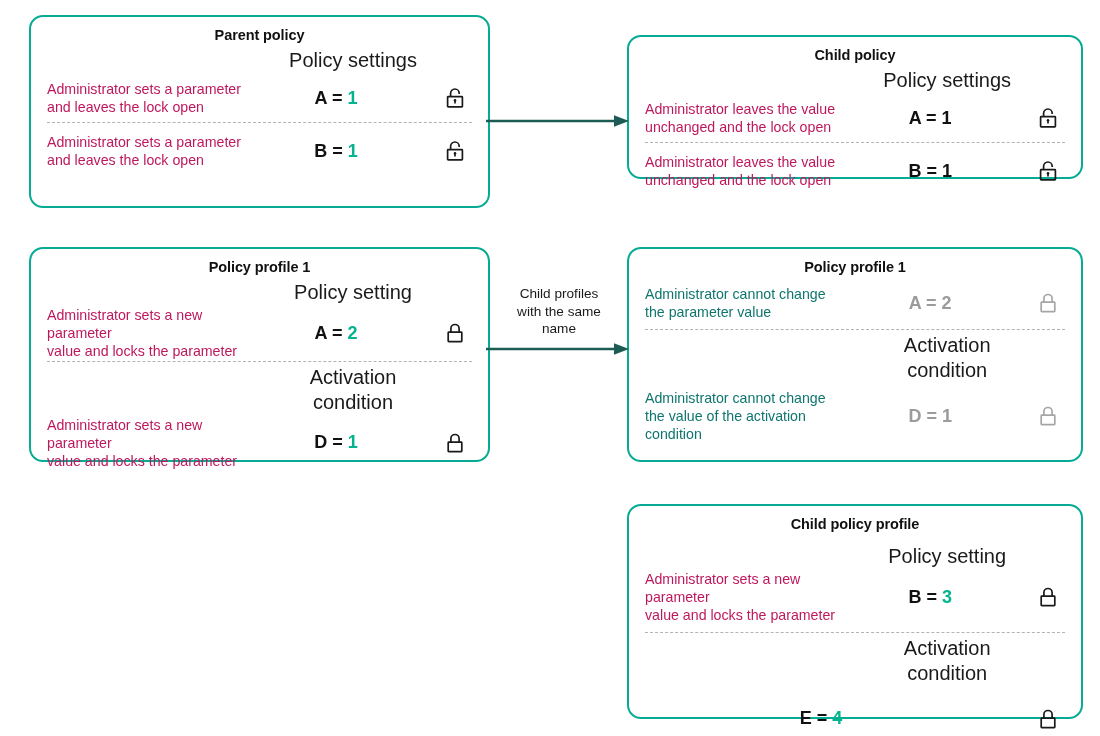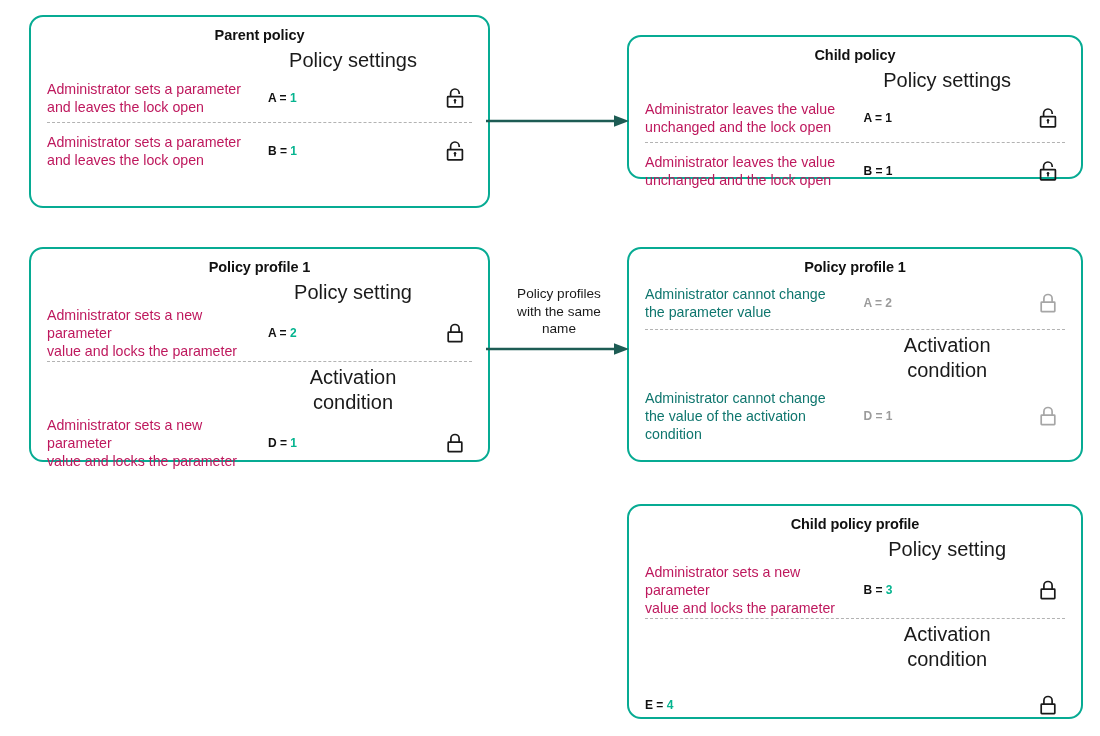--- a/index.html
+++ b/index.html
@@ -64,21 +64,22 @@
   }
   .row .desc {
     flex: 0 0 52%;
     font-size: 14.2px;
     line-height: 1.28;
     color: #be185d;
     white-space: pre-line;
   }
   .row .value {
     flex: 1 1 auto;
-    font-size: 12px;
+    text-align: center;
+    font-size: 18px;
     font-weight: bold;
     color: #111111;
     padding-right: 34px;
     white-space: nowrap;
   }
   .row .value .num {
     color: #05b48f;
   }
   .row .lockcell {
     flex: 0 0 34px;
@@ -251,21 +252,21 @@
       <div class="lockcell">
         <svg class="lock-ico lock-grey" width="20" height="22" viewBox="0 0 20 22">
           <path d="M5.9 10.0 V6.6 A4.1 4.1 0 0 1 14.1 6.6 V10.0"></path>
           <rect x="3.2" y="10.1" width="13.6" height="9.6" rx="0.6"></rect>
         </svg>
       </div>
     </div>
   </div>
 </div>
 
-<div class="card" style="left:627px; top:504px; width:456px; height:215px;">
+<div class="card" style="left:627px; top:504px; width:456px; height:215px;gap:7px;">
   <div class="card-title">Child policy profile</div>
 
   <div class="section">
     <div class="col-head">Policy setting</div>
     <div class="row" style="min-height:52px;">
       <div class="desc">Administrator sets a new parameter
  value and locks the parameter</div>
       <div class="value"><span>B</span> = <span class="num">3</span></div>
       <div class="lockcell">
         <svg class="lock-ico" width="20" height="22" viewBox="0 0 20 22">
@@ -288,19 +289,19 @@
       </div>
     </div>
   </div>
 </div>
 
 <svg class="connector" style="left:486px; top:108px; width:145px; height:26px;" width="145" height="26" viewBox="0 0 145 26">
   <line x1="0" y1="13" x2="131" y2="13" stroke="#1d5c54" stroke-width="2.4"></line>
   <path d="M143 13 L128 7.2 L128 18.8 Z" fill="#1d5c54"></path>
 </svg>
 
-<div class="conn-label" style="left:495px; top:285px; width:128px;">Policy profiles
+<div class="conn-label" style="left:495px; top:285px; width:128px;">Child profiles
 with the same
 name</div>
 <svg class="connector" style="left:486px; top:336px; width:145px; height:26px;" width="145" height="26" viewBox="0 0 145 26">
   <line x1="0" y1="13" x2="131" y2="13" stroke="#1d5c54" stroke-width="2.4"></line>
   <path d="M143 13 L128 7.2 L128 18.8 Z" fill="#1d5c54"></path>
 </svg>
 
 </body></html>

